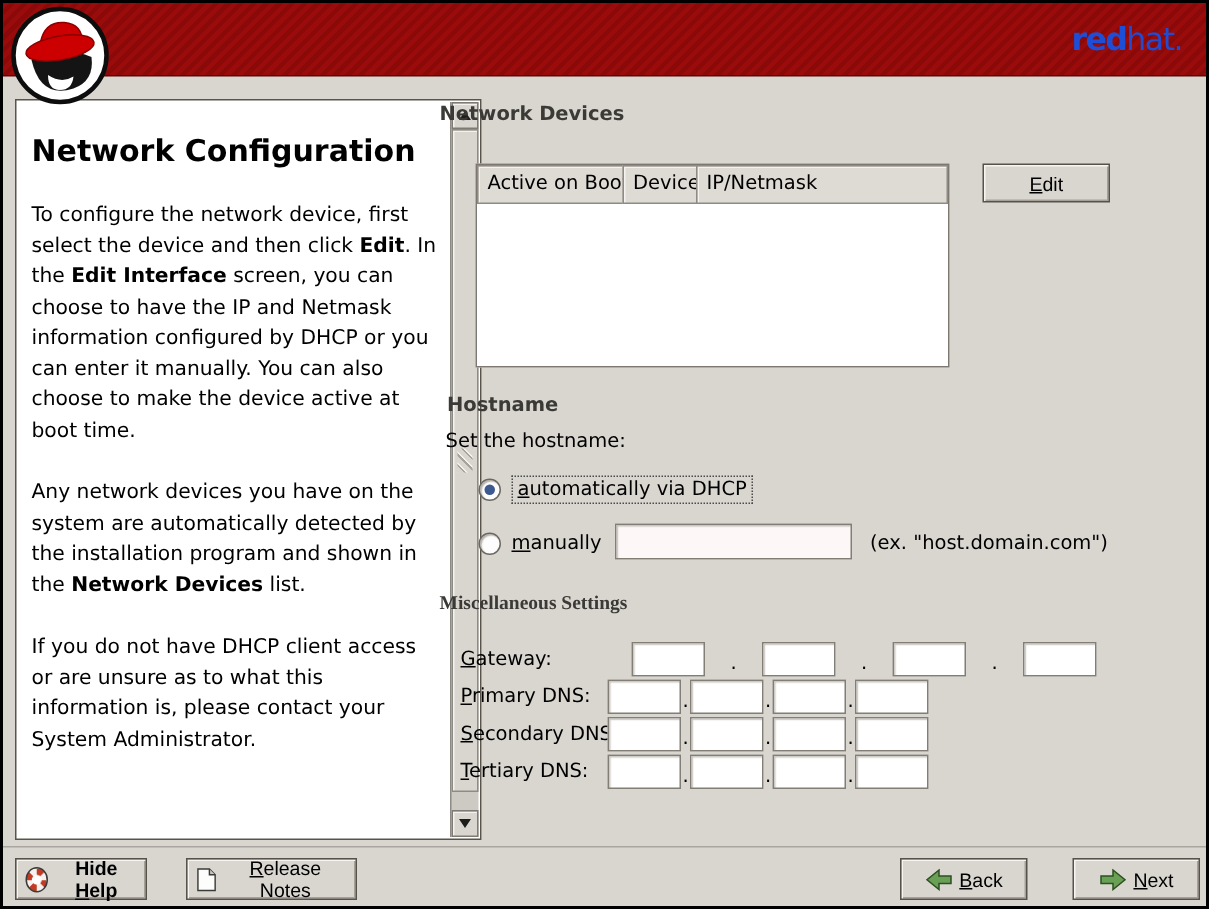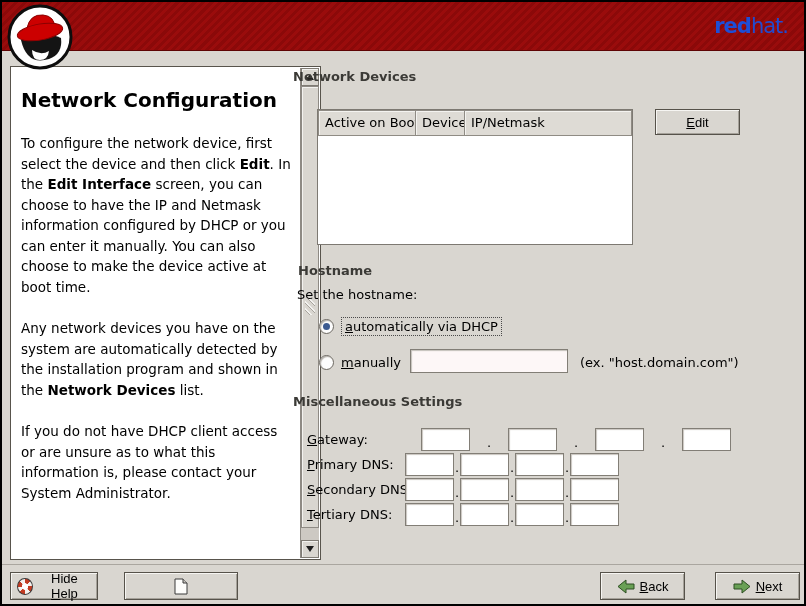--- a/index.html
+++ b/index.html
@@ -191,21 +191,21 @@
 </div>
 
 <div class="radio-row" style="left:317px;top:350px;height:20px;align-items:center;">
   <span class="radio"></span>
   <span class="mn"><u>m</u><span>anually</span></span>
 </div>
 
 <input class="hostname-input" type="text" value="" style="">
 <div class="plain" style="left:578px;top:353px;">(ex. "host.domain.com")</div>
 
-<div class="section-label" style="left:291px;top:392px;">Miscellaneous Settings</div>
+<div class="section-label" style="left:291px;top:392px;font-family:Liberation Serif, serif;">Miscellaneous Settings</div>
 
 <div class="misc-row" style="top:425px;gap:16px;">
   <span class="misc-label mn"><u>G</u><span>ateway:</span></span>
   <input class="octet" style="">
     <span class="octet-sep">.</span>
     <input class="octet" style="">
     <span class="octet-sep">.</span>
     <input class="octet" style="">
     <span class="octet-sep">.</span>
     <input class="octet" style="">
@@ -239,30 +239,31 @@
     <span class="octet-sep">.</span>
     <input class="octet" style="">
     <span class="octet-sep">.</span>
     <input class="octet" style="">
     <span class="octet-sep">.</span>
     <input class="octet" style="">
 </div>
 
 <div class="footer-sep"></div>
 
-<button class="btn" style="left:8px;top:570px;width:88px;height:28px;">
+<button class="btn" style="left:8px;top:570px;width:88px;height:28px;font-weight:bold;">
   <span class="icon-lifebuoy"></span>
   <span class="mn"><span>Hide </span><u>H</u><span>elp</span></span>
 </button>
 
 <button class="btn" style="left:122px;top:570px;width:114px;height:28px;">
   <svg width="14" height="17" viewBox="0 0 14 17" class="arrow-svg">
     <path d="M1 1 h8 l4 4 v11 h-12 z" fill="#fdfdfb" stroke="#3a3a3a" stroke-width="1"></path>
     <path d="M9 1 v4 h4" fill="#c9c6c0" stroke="#3a3a3a" stroke-width="1"></path>
   </svg>
+  <span class="mn"><u>R</u><span>elease Notes</span></span>
 </button>
 
 <button class="btn" style="left:598px;top:570px;width:85px;height:28px;">
   <svg width="18" height="15" viewBox="0 0 18 15" class="arrow-svg">
     <path d="M17 5 H9 V1 L1 7.5 L9 14 V10 H17 Z" fill="#69a055" stroke="#2d4f22" stroke-width="1"></path>
   </svg>
   <span class="mn"><u>B</u><span>ack</span></span>
 </button>
 
 <button class="btn" style="left:713px;top:570px;width:85px;height:28px;text-align:right;">

